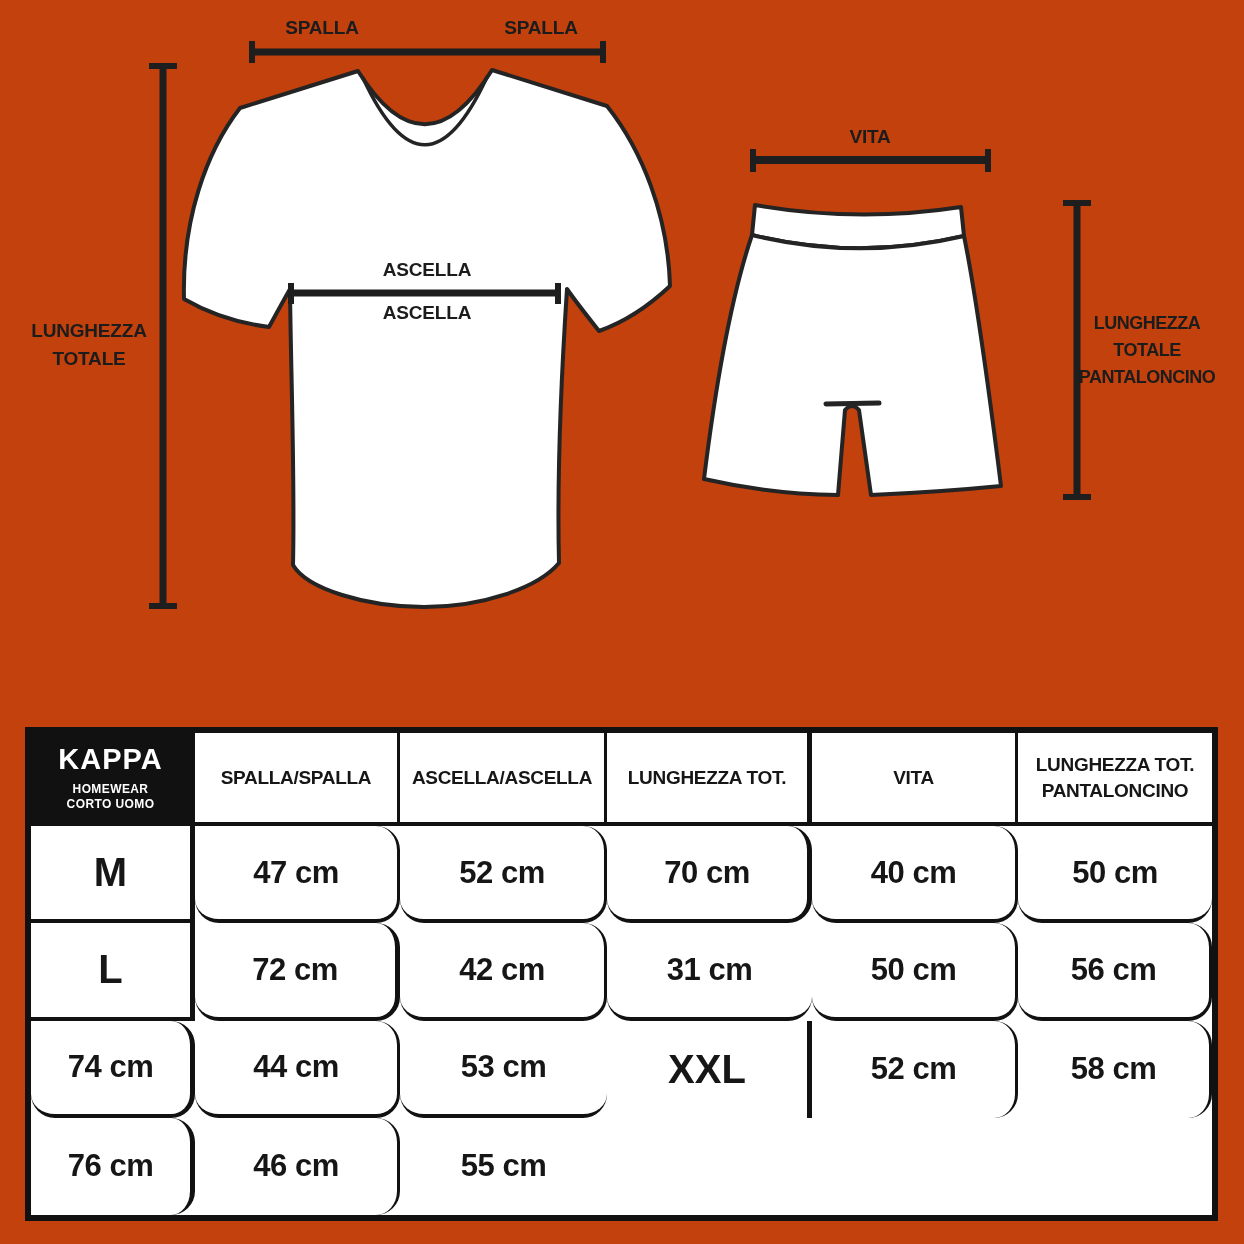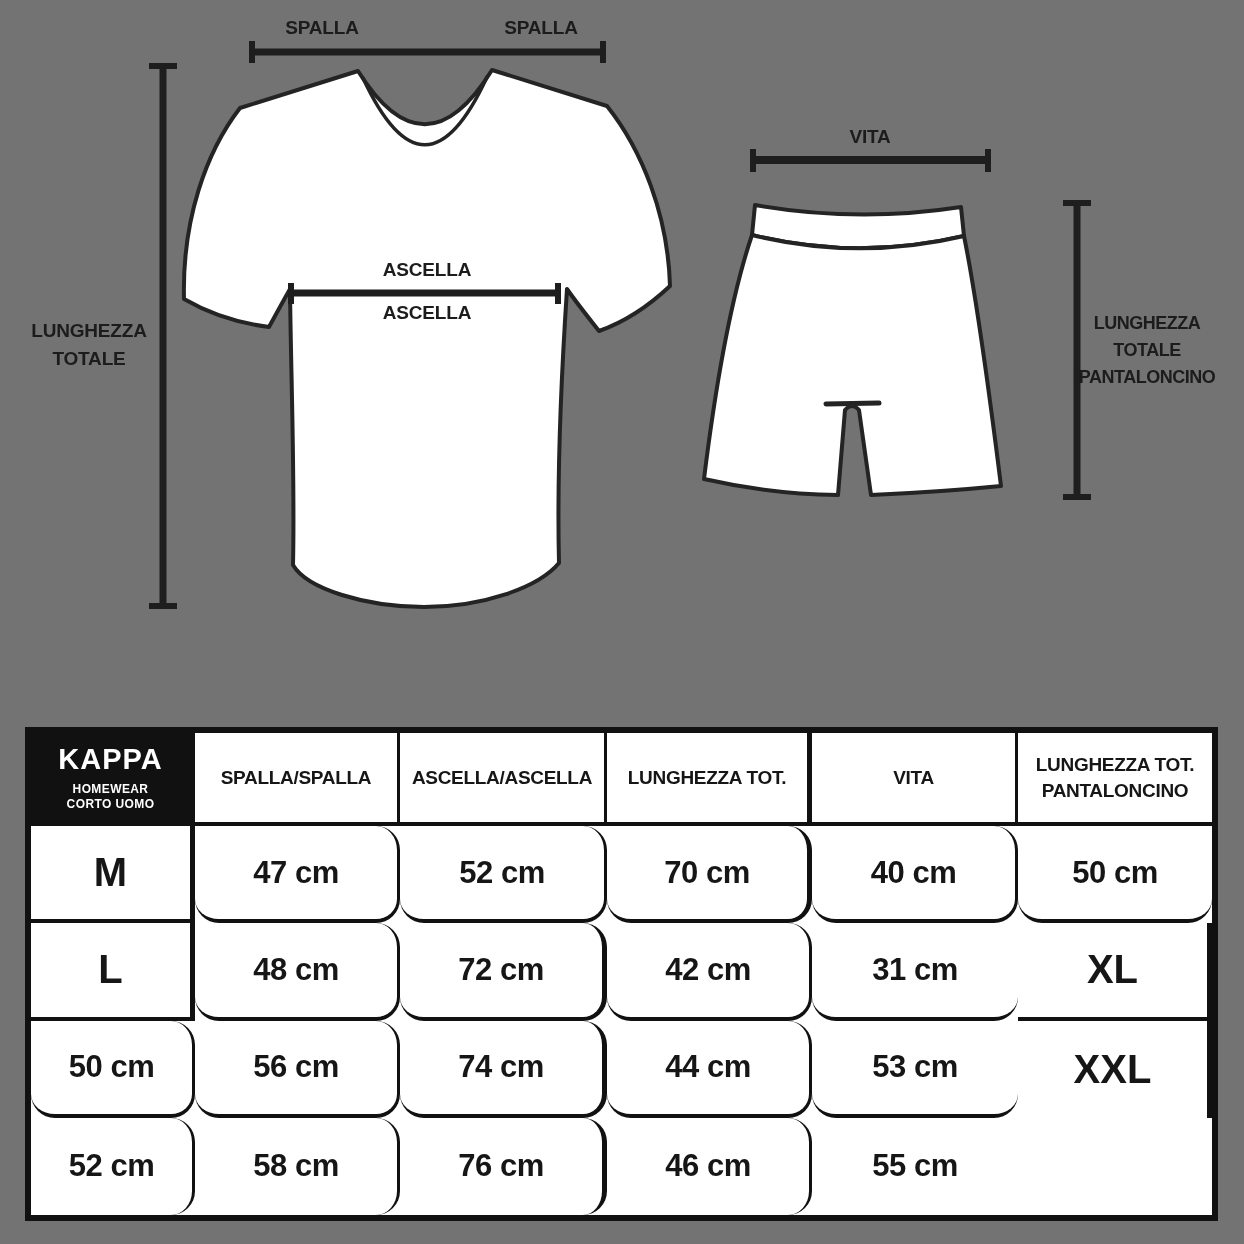--- a/index.html
+++ b/index.html
@@ -1,17 +1,17 @@
 <!DOCTYPE html>
 <html><head>
 <meta charset="utf-8">
 <style>
   html,body{margin:0;padding:0;background:#fff;}
   .canvas{
-    position:relative;width:1244px;height:1244px;background:#737373;overflow:hidden;
+    position:relative;width:1244px;height:1244px;background:#c2410c;overflow:hidden;
     font-family:"Liberation Sans", sans-serif;
   }
   .diagram-svg{position:absolute;left:0;top:0;}
   .dlabel{
     position:absolute;font-weight:bold;color:#1c1c1c;text-align:center;
     white-space:pre-line;font-size:19px;letter-spacing:-0.2px;
   }
   .dlabel.small{font-size:18px;line-height:1.5;letter-spacing:-0.5px;}
   .dlabel.twoline{line-height:1.47;}
   
@@ -131,26 +131,24 @@
 PANTALONCINO</div>
 
     <div class="cell sz bR5 bB4">M</div>
     <div class="cell val bR3 bB4">47 cm</div>
     <div class="cell val bR3 bB4">52 cm</div>
     <div class="cell val bR5 bB4">70 cm</div>
     <div class="cell val bR3 bB4">40 cm</div>
     <div class="cell val bB4">50 cm</div>
 
     <div class="cell sz bR5 bB4">L</div>
-    <div class="cell val bR3 bB4">48 cm</div>
     <div class="cell val bR5 bB4">72 cm</div>
     <div class="cell val bR3 bB4">42 cm</div>
     <div class="cell val bB4">31 cm</div>
 
-    <div class="cell sz bR5 bB4">XL</div>
     <div class="cell val bR3 bB4">50 cm</div>
     <div class="cell val bR3 bB4">56 cm</div>
     <div class="cell val bR5 bB4">74 cm</div>
     <div class="cell val bR3 bB4">44 cm</div>
     <div class="cell val bB4">53 cm</div>
 
     <div class="cell sz bR5">XXL</div>
     <div class="cell val bR3">52 cm</div>
     <div class="cell val bR3">58 cm</div>
     <div class="cell val bR5">76 cm</div>

